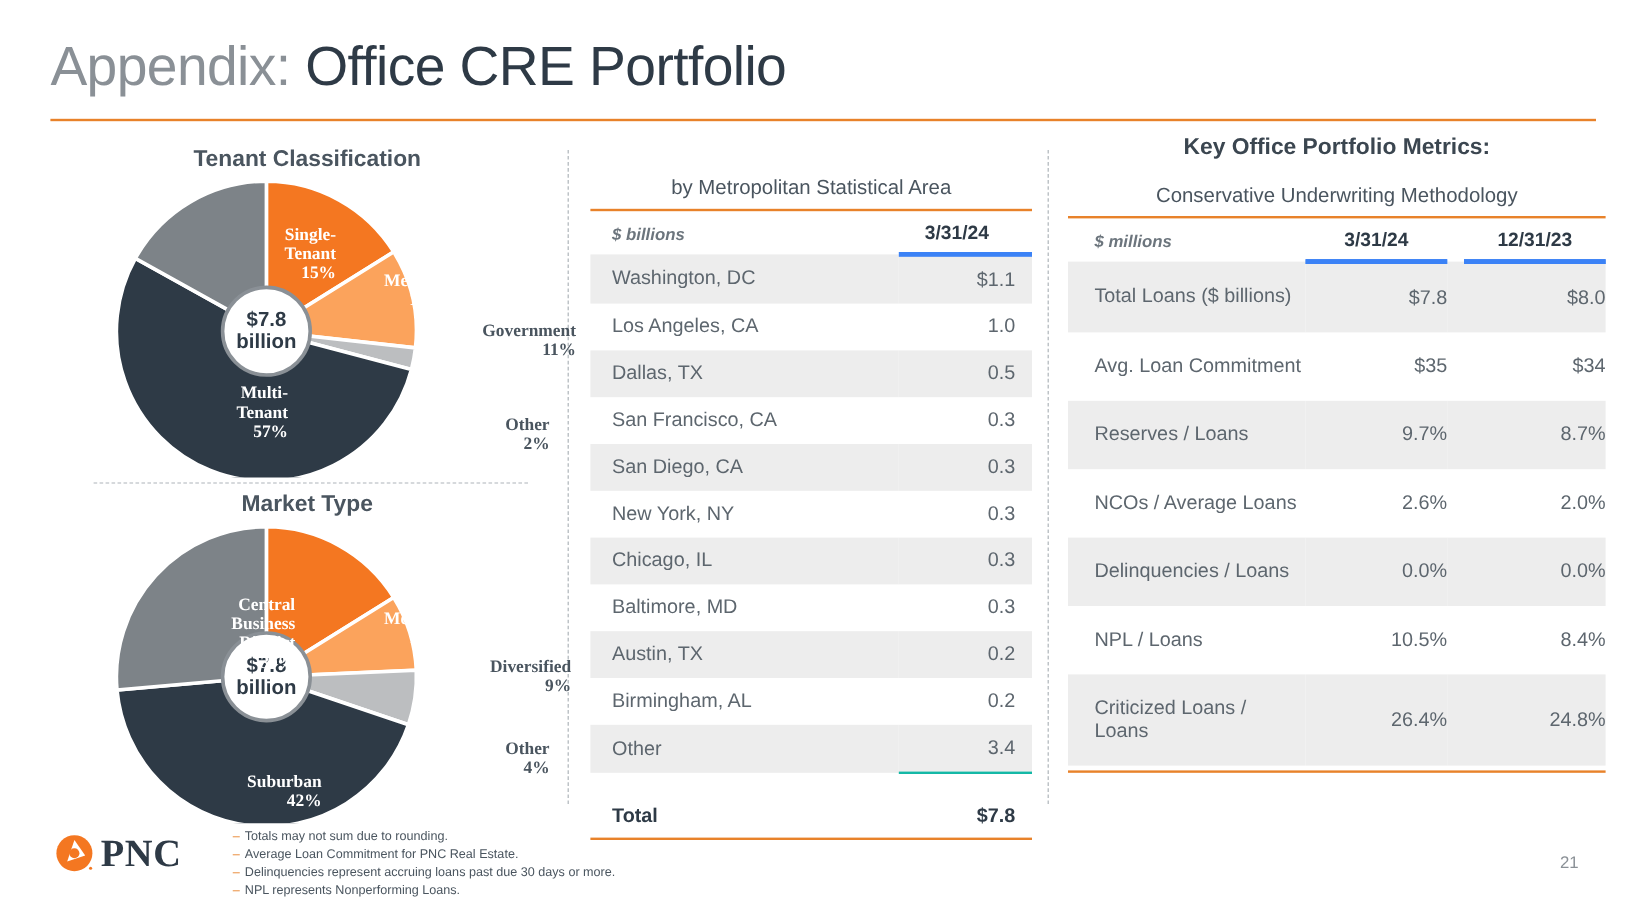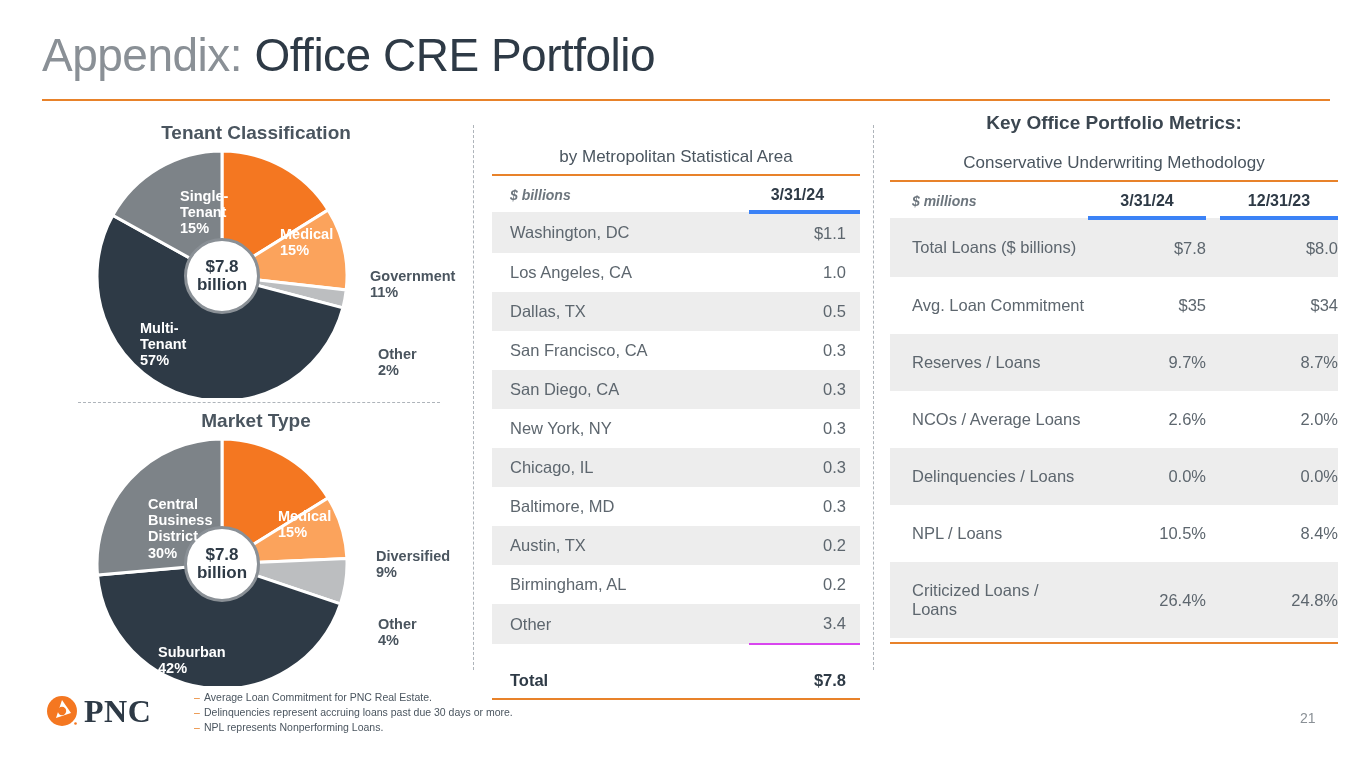--- a/index.html
+++ b/index.html
@@ -46,21 +46,21 @@
   .donut-center {
     position:absolute; width:76px; height:76px; border-radius:50%;
     background:#ffffff; border:3px solid #8a9096;
     display:flex; flex-direction:column; align-items:center; justify-content:center;
     line-height:1.08;
   }
   .donut-center span { font-size:17px; font-weight:bold; color:#2e3a46; }
 
   .pie-label {
     position:absolute; font-size:14.5px; font-weight:bold; line-height:1.12;
-    text-align:left; white-space:pre-line;
+    text-align:right; white-space:pre-line;font-family:Liberation Serif, serif;
   }
   .lbl-in  { color:#ffffff; }
   .lbl-out { color:#4a555f; }
 
   
   .table-panel { position:absolute; }
   #panel-geo     { left:492px; top:128px; width:368px; }
   #panel-metrics { left:890px; top:112px; width:448px; }
 
   .tbl-title    { font-size:19px; font-weight:bold; color:#3b4650; text-align:center; }
@@ -69,21 +69,21 @@
 
   table { width:100%; border-collapse:collapse; }
   .hdr-unit { font-size:14px; font-style:italic; color:#6c757d; padding:10px 0 8px 18px; text-align:left; }
   .hdr-date {
     font-size:16px; font-weight:bold; color:#2e3a46; text-align:center;
     padding:10px 14px 6px 0; border-bottom:4px solid #3b82f6;
   }
   .cell-name { font-size:16.5px; color:#5d666e; text-align:left; padding:10px 0 10px 18px; }
   .cell-val  { font-size:16.5px; color:#5d666e; text-align:right; padding:10px 14px 10px 0; }
   tr.alt td { background:#ededed; }
-  tr.last-data td.cell-val { border-bottom:2px solid #d946ef; }
+  tr.last-data td.cell-val { border-bottom:2px solid #14b8a6; }
   tr.total td { font-size:16.5px; font-weight:bold; color:#2e3a46; padding-top:26px; padding-bottom:4px; }
   .tbl-footrule { height:2px; background:#e8822a; margin-top:4px; }
 
   
   #panel-metrics .cell-name { padding:19px 0 19px 22px; }
   #panel-metrics .cell-val  { padding:19px 0 19px 0; width:118px; }
   #panel-metrics .hdr-date  { width:118px; padding-right:0; }
   #panel-metrics .hdr-unit  { padding-left:22px; }
   #panel-metrics .hdr-spacer{ width:14px; }
   #panel-metrics .col-gap   { width:14px; }
@@ -315,18 +315,19 @@
 
 <div id="footer">
   <svg id="pnc-logo" viewBox="0 0 108 40">
     <circle cx="18" cy="19" r="15" fill="#f47721"></circle>
     <path d="M 18 8 L 27 21 L 12 26 Z" fill="#ffffff"></path>
     <circle cx="18" cy="19" r="4.2" fill="#f47721"></circle>
     <circle cx="31.5" cy="31.5" r="1.3" fill="#f47721"></circle>
   </svg>
   <div id="pnc-word">PNC</div>
   <div id="footnotes">
+    <div class="footnote"><span class="dash">–</span><span>Totals may not sum due to rounding.</span></div>
     <div class="footnote"><span class="dash">–</span><span>Average Loan Commitment for PNC Real Estate.</span></div>
     <div class="footnote"><span class="dash">–</span><span>Delinquencies represent accruing loans past due 30 days or more.</span></div>
     <div class="footnote"><span class="dash">–</span><span>NPL represents Nonperforming Loans.</span></div>
   </div>
 </div>
 <div id="page-number">21</div>
 
 </body></html>

